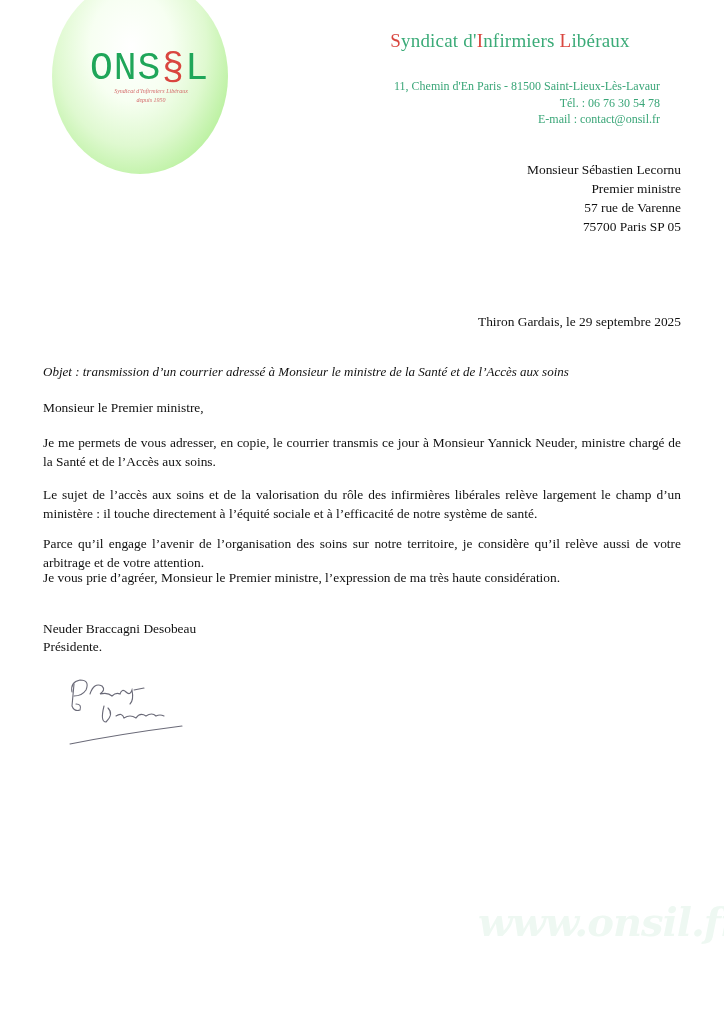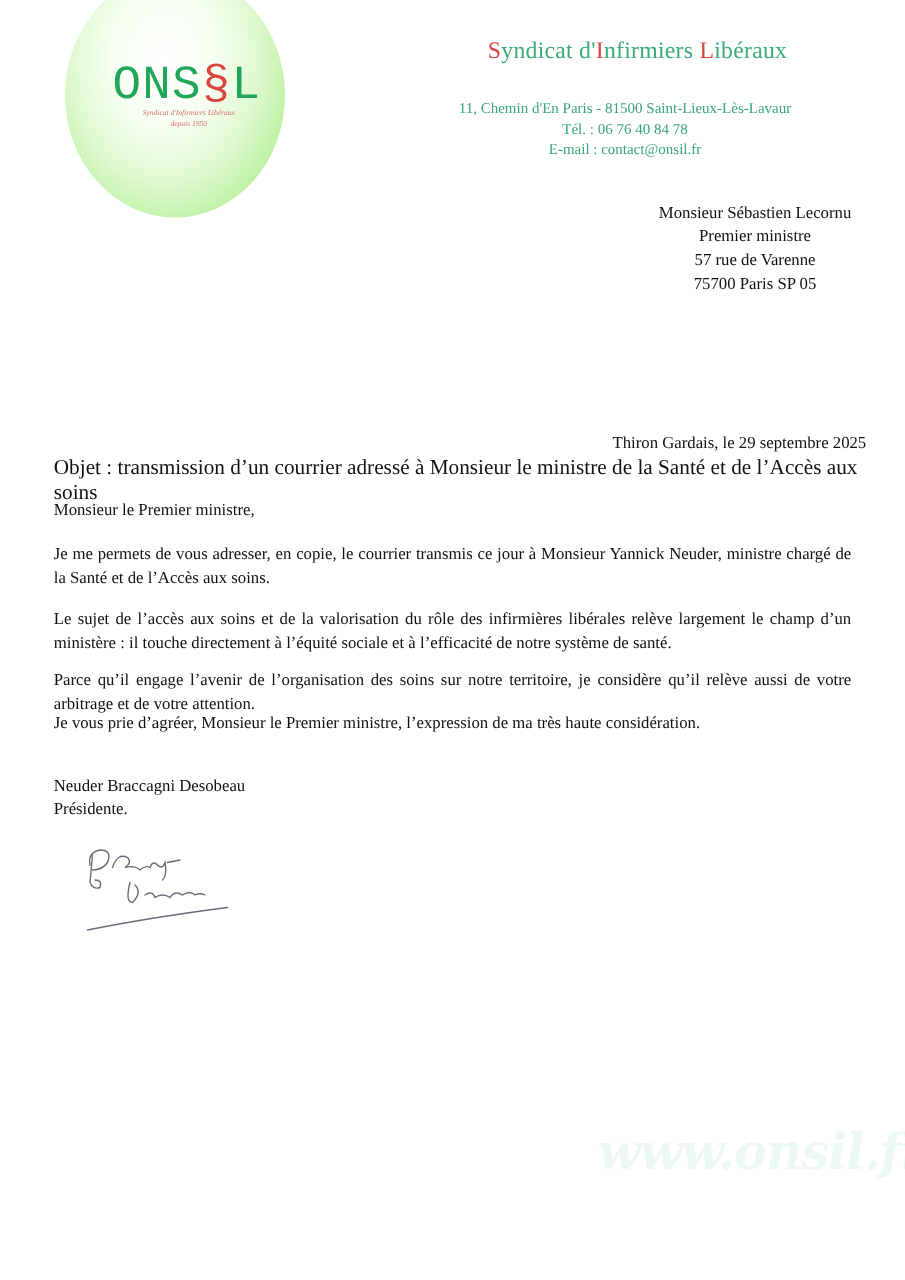--- a/index.html
+++ b/index.html
@@ -12,43 +12,43 @@
   .logo-text { position: absolute; left: 90px; top: 50px; font-size: 38px; color: #1fa659;
     font-family: Liberation Mono, monospace; letter-spacing: 1px; line-height: 1; text-align: center; }
   .logo-text .snake { color: #d9463f; }
   .logo-sub { position: absolute; left: 90px; width: 122px; text-align: center; font-style: italic;
     font-size: 6px; color: #d46a6a; }
   .logo-sub.l1 { top: 88px; }
   .logo-sub.l2 { top: 97px; }
   .org-title { position: absolute; left: 360px; top: 30px; width: 300px; text-align: center;
     font-size: 19px; color: #3bab78; letter-spacing: 0.2px; }
   .org-title .red { color: #d9463f; }
-  .org-line { position: absolute; left: 340px; width: 320px; text-align: center;
+  .org-line { position: absolute; left: 340px; width: 320px; text-align: right;
     font-size: 12px; color: #3aa678; }
-  .addr-block { position: absolute; right: 43px; top: 160px; text-align: center; font-size: 13.4px; line-height: 19px; }
-  .date-line { position: absolute; right: 31px; top: 314px; font-size: 13.4px; margin-top: 32px; }
-  .objet { position: absolute; left: 43px; top: 364px; font-size: 17px; }
+  .addr-block { position: absolute; right: 43px; top: 160px; text-align: right; font-size: 13.4px; line-height: 19px; }
+  .date-line { position: absolute; right: 43px; top: 314px; font-size: 13.4px; }
+  .objet { position: absolute; left: 43px; top: 364px; font-size: 13px; font-style: italic; }
   .para { position: absolute; left: 43px; width: 638px; font-size: 13.4px; line-height: 19px; text-align: justify; font-family: Liberation Serif, serif; }
   .signature { position: absolute; left: 60px; top: 670px; }
   .watermark { position: absolute; left: 478px; top: 898px; font-size: 40px; font-style: italic; font-weight: bold;
     color: #eef8f2; font-family: "DejaVu Serif", serif; letter-spacing: -1px; }
 </style>
 </head>
 <body>
 
 <div class="logo-circle"></div>
 <div class="logo-text"><span>ONS</span><span class="snake">§</span><span>L</span></div>
 <div class="logo-sub l1">Syndicat d'Infirmiers Libéraux</div>
 <div class="logo-sub l2">depuis 1950</div>
 
 <div class="org-title">
   <span class="red">S</span><span>yndicat d'</span><span class="red">I</span><span>nfirmiers </span><span class="red">L</span><span>ibéraux</span>
 </div>
 <div class="org-line" style="top:79px">11, Chemin d'En Paris - 81500 Saint-Lieux-Lès-Lavaur</div>
-<div class="org-line" style="top:96px">Tél. : 06 76 40 84 78</div>
+<div class="org-line" style="top:96px">Tél. : 06 76 30 54 78</div>
 <div class="org-line" style="top:112px">E-mail : contact@onsil.fr</div>
 
 <div class="addr-block">
   <div>Monsieur Sébastien Lecornu</div>
   <div>Premier ministre</div>
   <div>57 rue de Varenne</div>
   <div>75700 Paris SP 05</div>
 </div>
 
 <div class="date-line">Thiron Gardais, le 29 septembre 2025</div>

